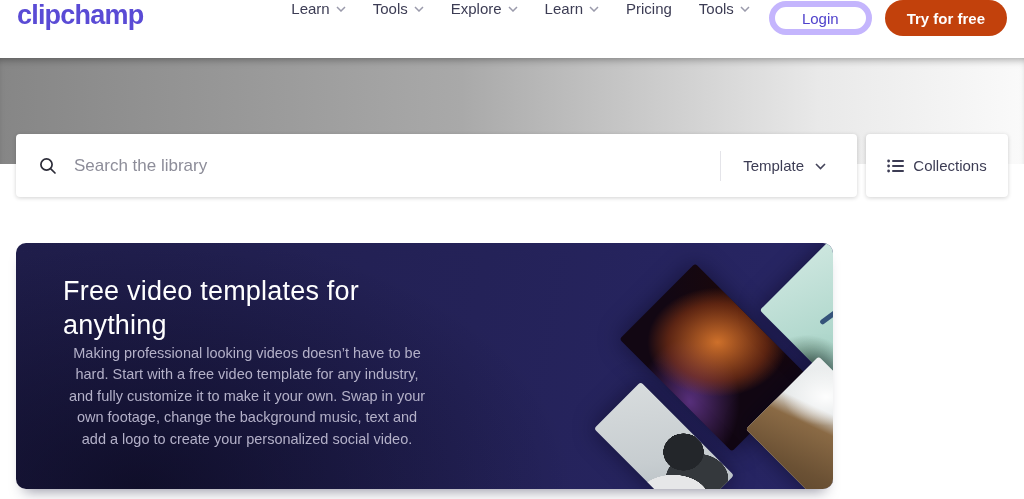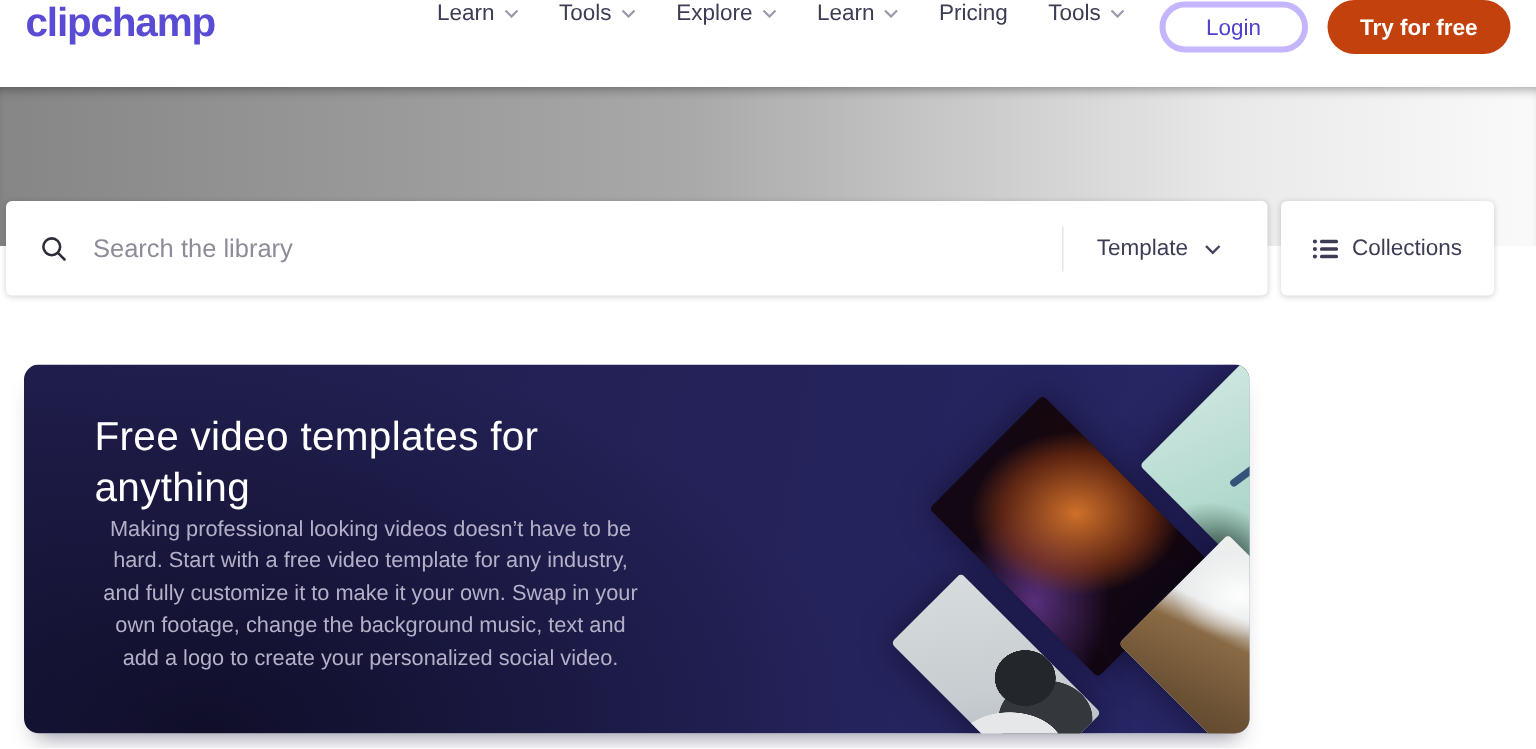--- a/index.html
+++ b/index.html
@@ -10,33 +10,33 @@
   
   .header { position:absolute; top:0; left:0; right:0; height:58px; background:#fff;
             display:flex; align-items:flex-start; padding:0 17px; z-index:5; }
   .logo { font-size:27px; font-weight:700; letter-spacing:-0.8px; color:#5a4bd5; cursor:pointer; }
   .nav { display:flex; align-items:center; gap:27px; margin-left:148px; }
   .nav-item { display:flex; align-items:center; gap:6px; font-size:15px; font-weight:500;
               color:#3c3c54; cursor:pointer; }
   .chev { width:10px; height:6px; display:inline-block; }
   .chev svg { display:block; }
   .actions { margin-left:auto; display:flex; align-items:center; gap:13px; }
-  .btn-login { height:34px; padding:0 27px; border-radius:17px; border:4px solid #c4b5fd;
+  .btn-login { height:34px; padding:0 27px; border-radius:17px; border:6px solid #c4b5fd;
                background:#fff; color:#4f41cc; font-size:15px; font-weight:500;
                font-family:inherit; cursor:pointer; }
   .btn-cta { height:36px; padding:0 22px; border-radius:18px; border:none; background:#c2410c;
              color:#fff; font-size:15px; font-weight:700; font-family:inherit; cursor:pointer; }
 
   
   .band { position:absolute; top:58px; left:0; right:0; height:106px;
           background:linear-gradient(to right,#868686 0%,#a9a9a9 45%,#e9e9e9 80%,#fafafa 100%);
           box-shadow:inset 0 6px 8px -5px rgba(0,0,0,.4); }
 
   
-  .search-row { position:absolute; top:134px; left:4px; width:992px; height:63px;
+  .search-row { position:absolute; top:134px; left:16px; width:992px; height:63px;
                 display:flex; gap:9px; z-index:4; }
   .card { background:#fff; border-radius:4px; box-shadow:0 1px 4px rgba(0,0,0,.18); }
   .search-card { flex:1; display:flex; align-items:center; padding:0 6px 0 22px; }
   .search-icon { width:20px; height:20px; flex:0 0 auto; margin-right:16px; }
   .search-input { flex:1; border:none; outline:none; font-size:17px; color:#3c3c54;
                   font-family:inherit; background:transparent; }
   .search-input::placeholder { color:#8d8d99; }
   .divider { width:1px; height:30px; background:#e4e4e9; margin-right:22px; }
   .filter { display:flex; align-items:center; gap:11px; padding-right:26px; cursor:pointer; }
   .filter-label { font-size:15px; color:#3c3c54; }

